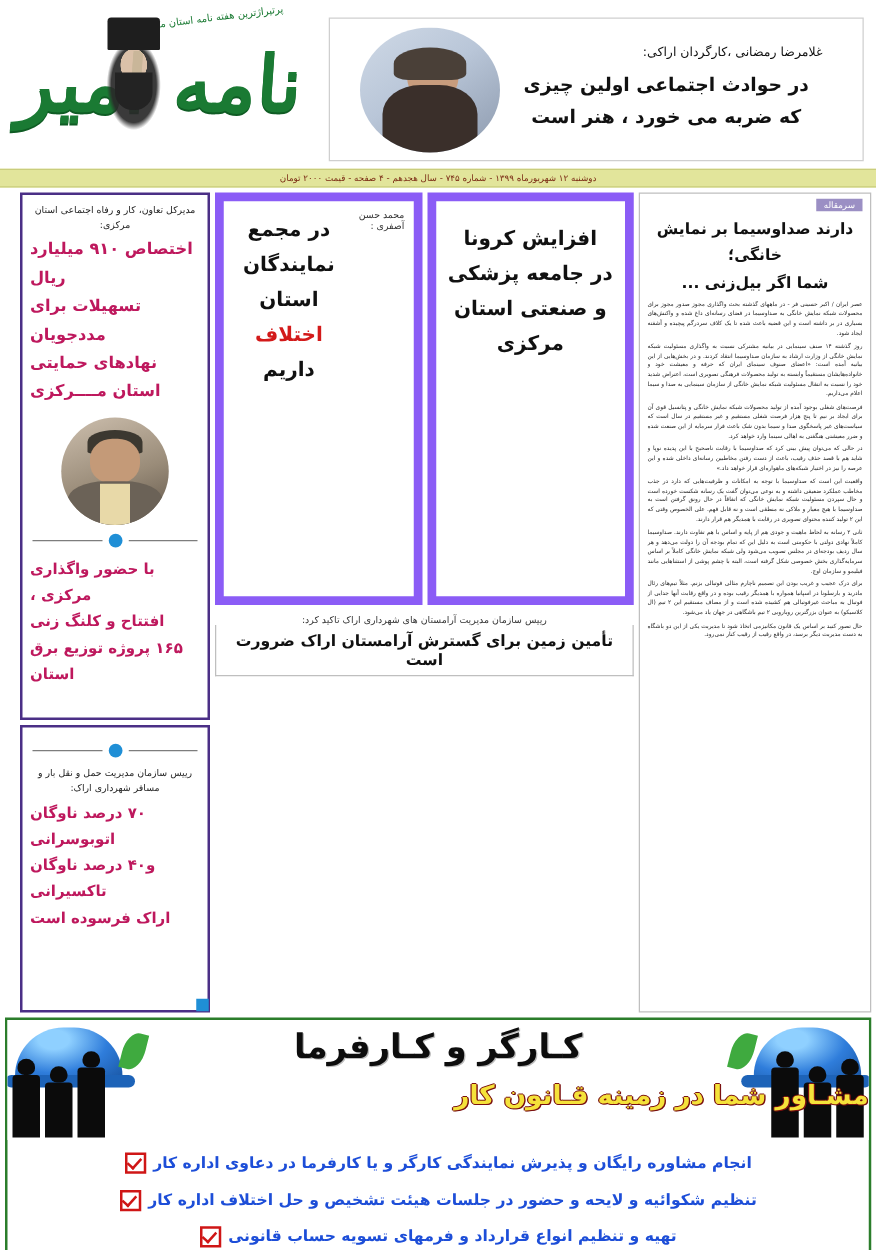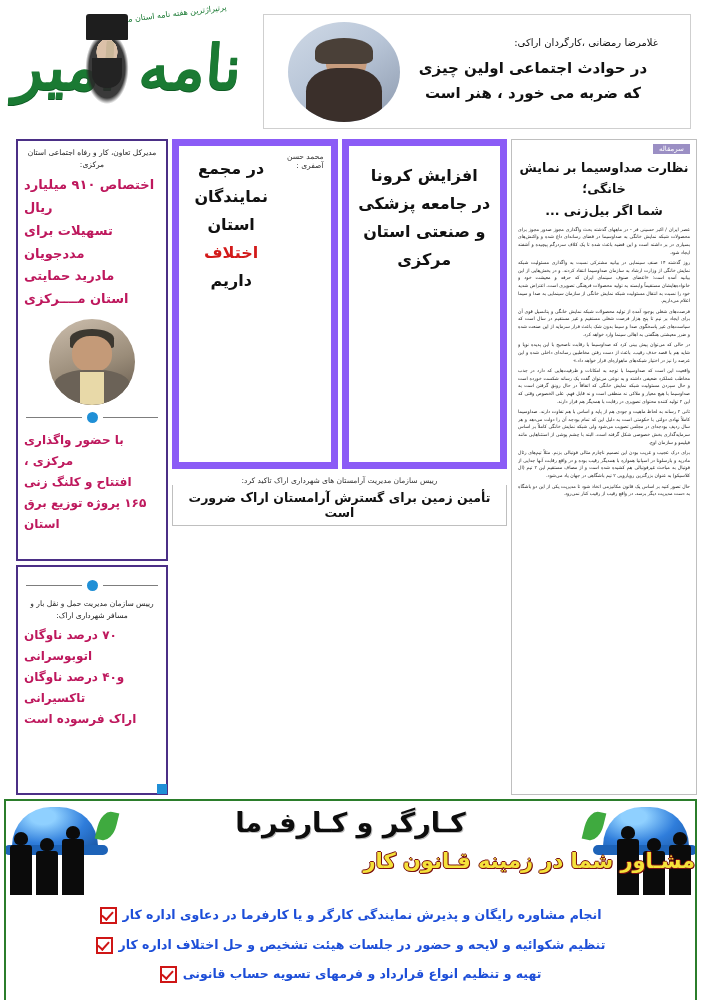--- a/index.html
+++ b/index.html
@@ -191,30 +191,33 @@
       <div class="lead-photo">
         <div class="hair"></div>
       </div>
       <div class="lead-text">
         <div class="lead-kicker">غلامرضا رمضانی ،کارگردان اراکی:</div>
         <div class="lead-title">در حوادث اجتماعی اولین چیزی که ضربه می خورد ، هنر است</div>
       </div>
     </div>
   </div>
 
+  <div class="datestrip">
+    <span>دوشنبه ۱۲ شهریورماه ۱۳۹۹ - شماره ۷۴۵ - سال هجدهم - ۴ صفحه - قیمت ۲۰۰۰ تومان</span>
+  </div>
 
   <div class="grid">
 
     <div class="rail">
       <div class="rail-card" style="flex:1.9;">
         <div class="rail-kicker">مدیرکل تعاون، کار و رفاه اجتماعی استان مرکزی:</div>
         <div class="rail-title">
           <div>اختصاص ۹۱۰ میلیارد ریال</div>
           <div>تسهیلات برای مددجویان</div>
-          <div>مادرید حمایتی</div>
+          <div>نهادهای حمایتی</div>
           <div>استان مــــرکزی</div>
         </div>
         <div class="rail-photo">
           <div class="hairp"></div>
           <div class="face"></div>
           <div class="suit"></div>
           <div class="shirt"></div>
         </div>
         <div class="divider">
           <div class="ln"></div>
@@ -280,21 +283,21 @@
 
       <div>
         <div class="caption-kicker">رییس سازمان مدیریت آرامستان های شهرداری اراک تاکید کرد:</div>
         <div class="caption-bar">تأمین زمین برای گسترش آرامستان اراک ضرورت است</div>
       </div>
     </div>
 
     <div class="edit-col">
       <div class="edit-tag">سرمقاله</div>
       <div class="edit-title">
-        <div>نظارت صداوسیما بر نمایش خانگی؛</div>
+        <div>دارند صداوسیما بر نمایش خانگی؛</div>
         <div>شما اگر بیل‌زنی ...</div>
       </div>
       <div class="edit-body">
           <p>عصر ایران / اکبر حسینی فر - در ماههای گذشته بحث واگذاری مجوز صدور مجوز برای محصولات شبکه نمایش خانگی به صداوسیما در فضای رسانه‌ای داغ شده و واکنش‌های بسیاری در بر داشته است و این قضیه باعث شده تا یک کلاف سردرگم پیچیده و آشفته ایجاد شود.</p>
           <p>روز گذشته ۱۴ صنف سینمایی در بیانیه مشترکی نسبت به واگذاری مسئولیت شبکه نمایش خانگی از وزارت ارشاد به سازمان صداوسیما انتقاد کردند. و در بخش‌هایی از این بیانیه آمده است: «اعضای صنوف سینمای ایران که حرفه و معیشت خود و خانواده‌هایشان مستقیماً وابسته به تولید محصولات فرهنگی تصویری است، اعتراض شدید خود را نسبت به انتقال مسئولیت شبکه نمایش خانگی از سازمان سینمایی به صدا و سیما اعلام می‌داریم.</p>
           <p>فرصت‌های شغلی بوجود آمده از تولید محصولات شبکه نمایش خانگی و پتانسیل قوی آن برای ایجاد بر نیم تا پنج هزار فرصت شغلی مستقیم و غیر مستقیم در سال است که سیاست‌های غیر پاسخگوی صدا و سیما بدون شک باعث فرار سرمایه از این صنعت شده و ضرر معیشتی هنگفتی به اهالی سینما وارد خواهد کرد.</p>
           <p>در حالی که می‌توان پیش بینی کرد که صداوسیما با رقابت ناصحیح با این پدیده نوپا و شاید هم با قصد حذف رقیب، باعث از دست رفتن مخاطبین رسانه‌ای داخلی شده و این عرصه را نیز در اختیار شبکه‌های ماهواره‌ای قرار خواهد داد.»</p>
           <p>واقعیت این است که صداوسیما با توجه به امکانات و ظرفیت‌هایی که دارد در جذب مخاطب عملکرد ضعیفی داشته و به نوعی می‌توان گفت یک رسانه شکست خورده است و حال سپردن مسئولیت شبکه نمایش خانگی که اتفاقاً در حال رونق گرفتن است به صداوسیما با هیچ معیار و ملاکی نه منطقی است و نه قابل فهم. علی الخصوص وقتی که این ۲ تولید کننده محتوای تصویری در رقابت با همدیگر هم قرار دارند.</p>
           <p>ثانی ۲ رسانه به لحاظ ماهیت و جودی هم از پایه و اساس با هم تفاوت دارند. صداوسیما کاملاً نهادی دولتی با حکومتی است به دلیل این که تمام بودجه آن را دولت می‌دهد و هر سال ردیف بودجه‌ای در مجلس تصویب می‌شود ولی شبکه نمایش خانگی کاملاً بر اساس سرمایه‌گذاری بخش خصوصی شکل گرفته است، البته با چشم پوشی از استثناهایی مانند فیلیمو و سازمان اوج.</p>
           <p>برای درک عجیب و غریب بودن این تصمیم ناچارم مثالی فوتبالی بزنم. مثلاً تیم‌های رئال مادرید و بارسلونا در اسپانیا همواره با همدیگر رقیب بوده و در واقع رقابت آنها جدایی از فوتبال به مباحث غیرفوتبالی هم کشیده شده است و از مصاف مستقیم این ۲ تیم (ال کلاسیکو) به عنوان بزرگترین رویارویی ۲ تیم باشگاهی در جهان یاد می‌شود.</p>

